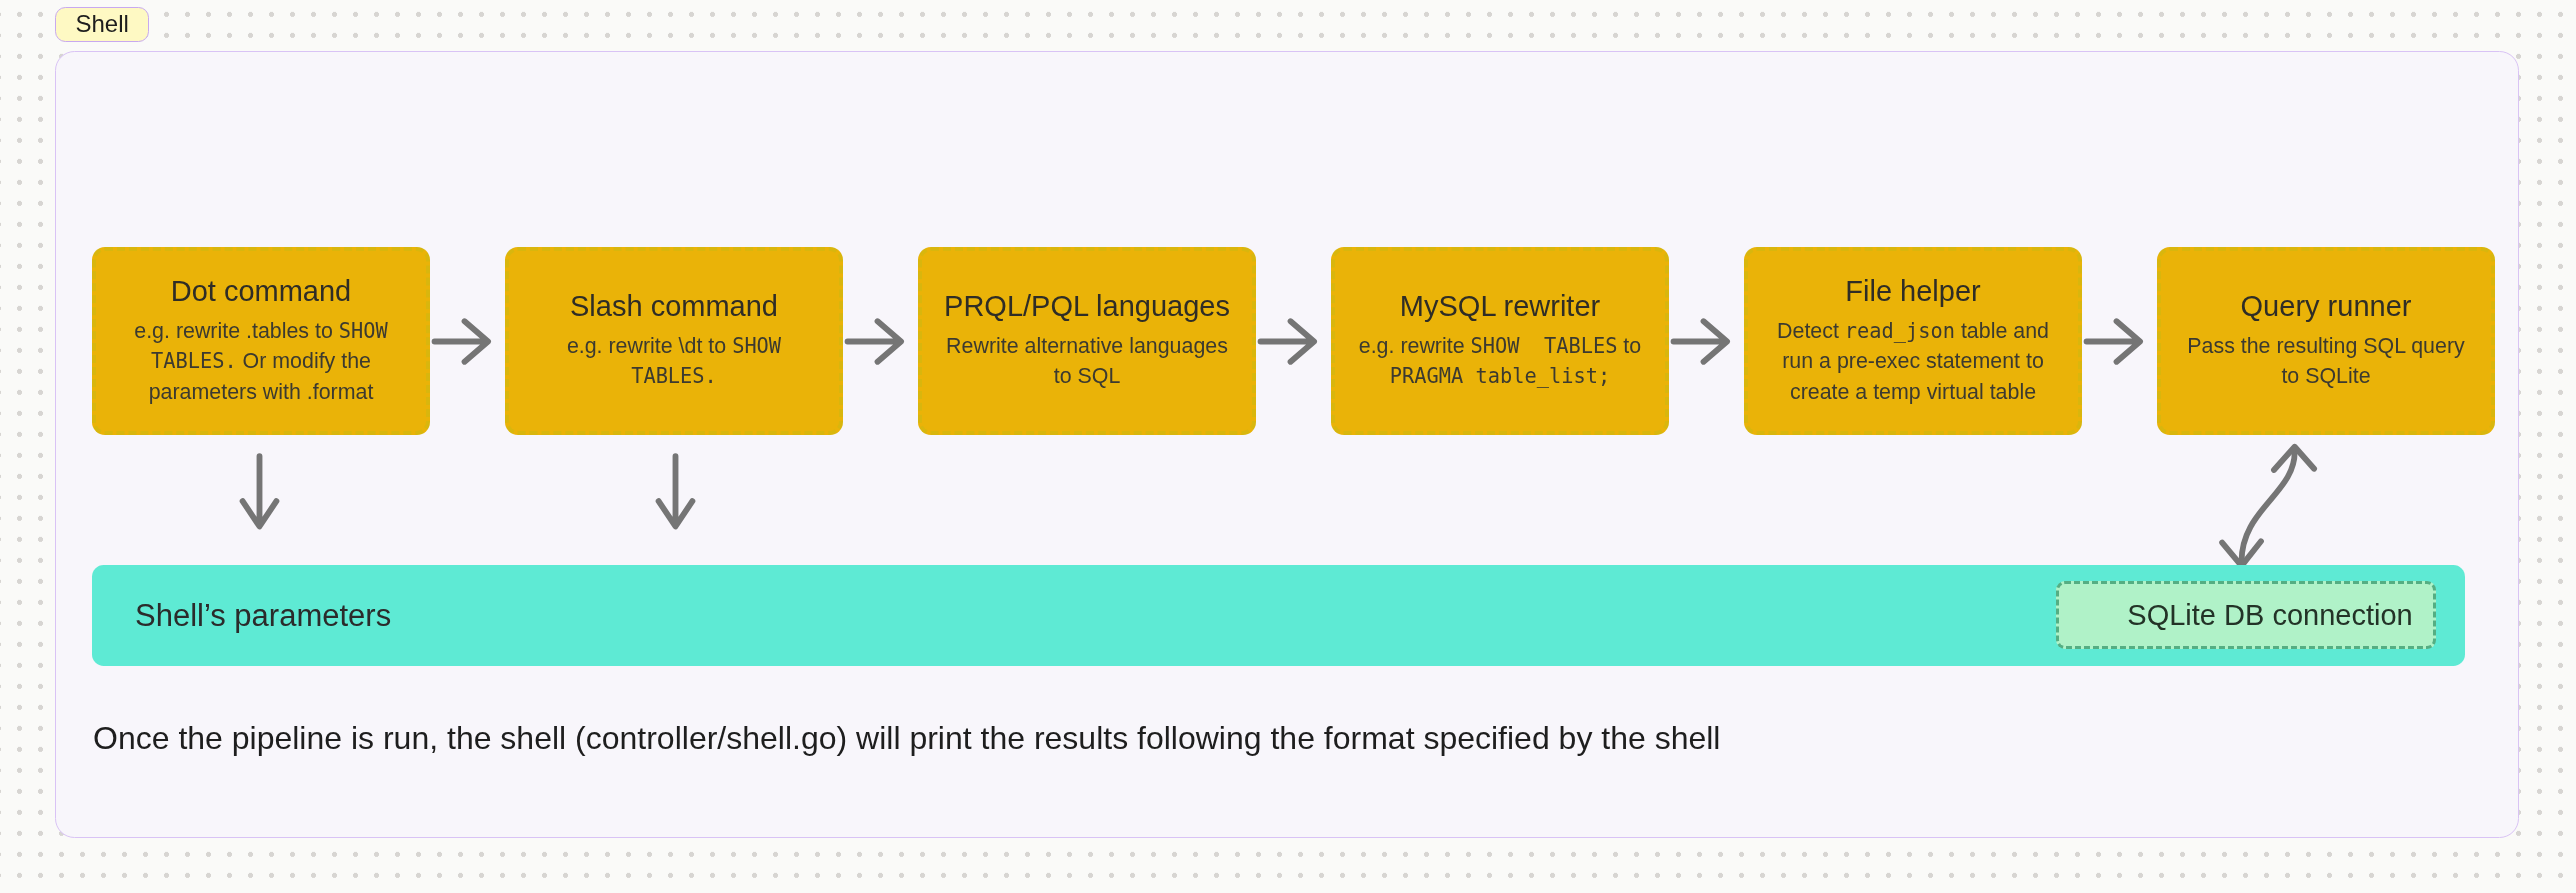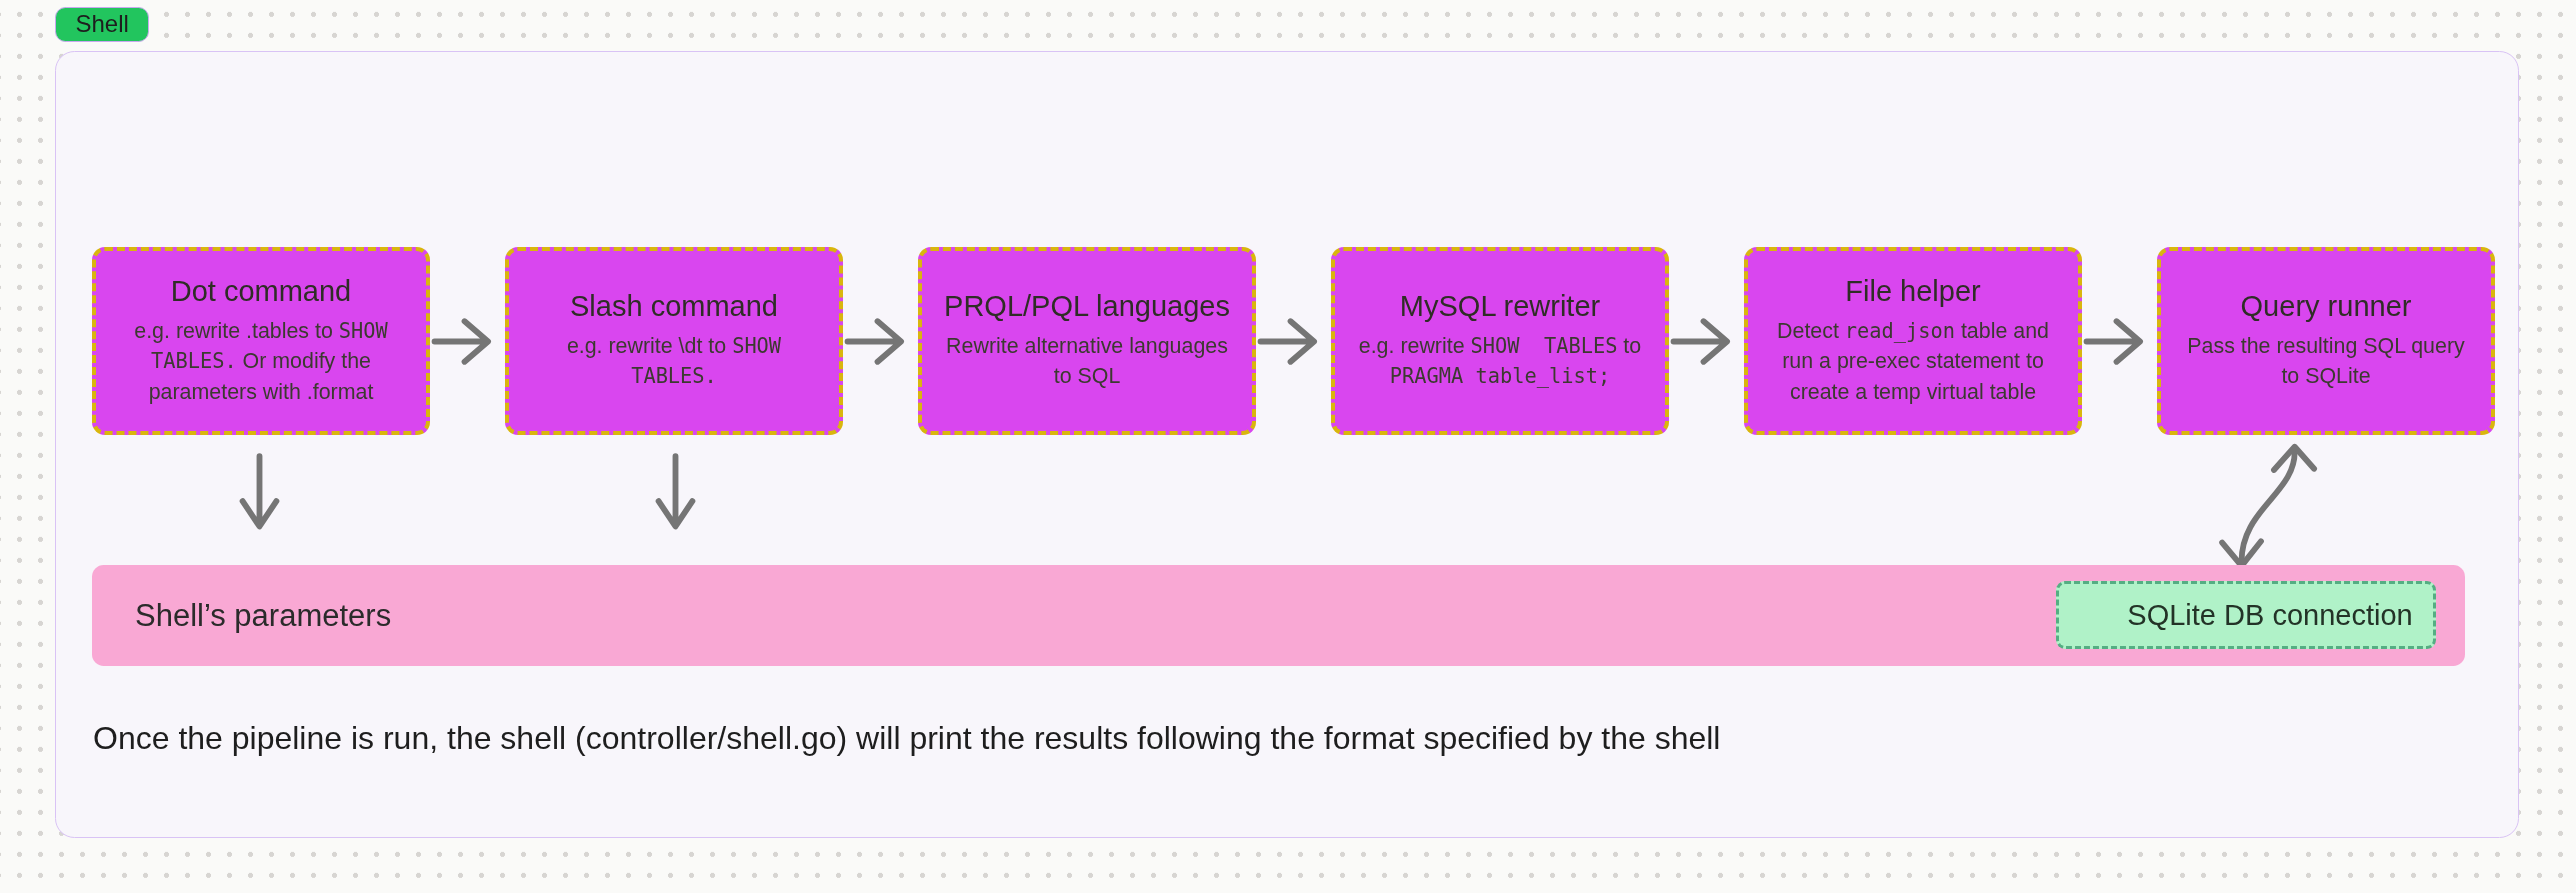--- a/index.html
+++ b/index.html
@@ -7,53 +7,53 @@
     width:2576px;height:893px;overflow:hidden;position:relative;
     font-family:"Liberation Sans",sans-serif;
     background-color:#fafaf8;
     background-image:radial-gradient(circle,#d7d5d2 2.3px,transparent 2.3px);
     background-size:21px 21px;
     background-position:9px 3.9px;
   }
   .frame-label{
     position:absolute;left:55px;top:6.5px;height:35px;
     display:flex;align-items:center;padding:0 19.5px;
-    background:#22c55e;border:1.9px solid #c8a9ef;border-radius:10.4px;
+    background:#fef9c3;border:1.9px solid #c8a9ef;border-radius:10.4px;
     font-size:24px;color:#1e1e1e;box-sizing:border-box;
   }
   .frame{
     position:absolute;left:55px;top:51px;width:2464px;height:787px;
     background:#f8f6fb;border:1.9px solid #d9c3f5;border-radius:19.5px;
     box-sizing:border-box;
   }
   .para{
     position:absolute;color:#1e1e1e;font-size:32px;line-height:47px;
     white-space:nowrap;
   }
   .intro{left:93px;top:77px;}
   .outro{left:93px;top:715px;}
   .boxes-row{
     position:absolute;left:92px;top:247px;width:2373px;height:188px;
     display:flex;justify-content:space-between;align-items:stretch;
   }
   .pbox{
     width:338px;box-sizing:border-box;flex:0 0 338px;
-    background:#d946ef;border:4.5px dashed #d9b60d;border-radius:13px;
+    background:#eab308;border:4.5px dashed #d9b60d;border-radius:13px;
     display:flex;flex-direction:column;justify-content:center;align-items:center;
     padding:6.5px 17px;text-align:center;
   }
   .pbox .title{font-size:29px;font-weight:500;color:#2f2d26;margin-bottom:7.8px;}
   .pbox .desc{font-size:21.4px;line-height:30.5px;color:#3c3a30;white-space:pre-wrap;}
   .pbox .desc .mono{font-family:"DejaVu Sans Mono",monospace;font-size:0.95em;}
   .h-arrow{flex:1 1 auto;display:flex;align-items:center;justify-content:center;}
   .v-arrow{position:absolute;}
   .curve-arrow{position:absolute;left:2204px;top:436px;}
   .params-bar{
     position:absolute;left:92px;top:565px;width:2373px;height:101px;
-    background:#f9a8d4;border-radius:11.7px;
+    background:#5eead4;border-radius:11.7px;
   }
   .params-label{
     position:absolute;left:43px;top:0;height:101px;display:flex;align-items:center;
     font-size:31px;color:#2b2b2b;
   }
   .sqlite-box{
     position:absolute;right:29px;top:16px;width:380px;height:68px;
     background:#b0f2c8;border:3.9px dashed #55ae83;border-radius:9px;
     box-sizing:border-box;display:flex;align-items:center;justify-content:center;
     font-size:29px;color:#233327;padding-left:48px;

